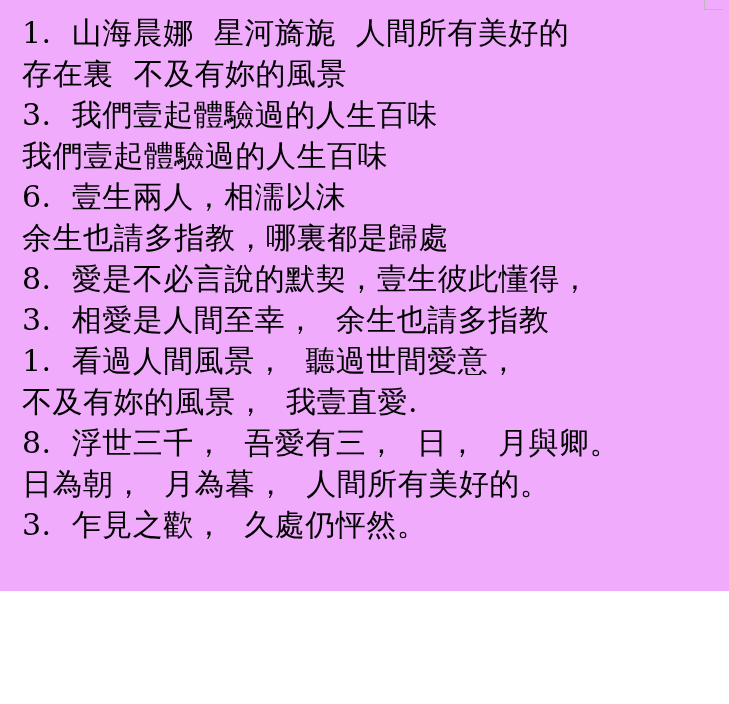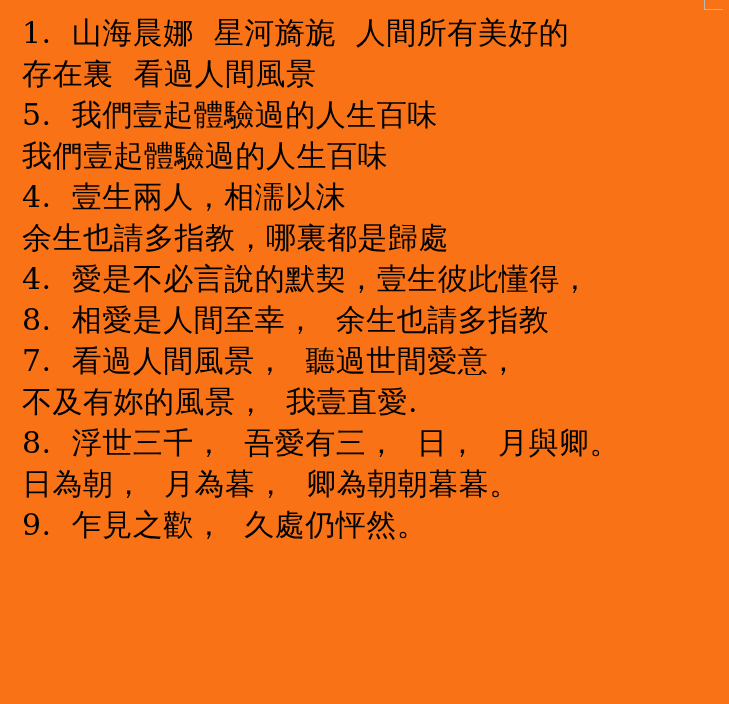--- a/index.html
+++ b/index.html
@@ -10,22 +10,22 @@
   body {
     width: 729px;
     height: 704px;
     overflow: hidden;
     font-family: "DejaVu Serif", "Liberation Serif", serif;
     color: #000000;
   }
   .page {
     position: relative;
     width: 729px;
-    height: 704px;
-    background: #f97316;
+    height: 591px;
+    background: #f0abfc;
     box-sizing: border-box;
   }
   
   .corner-mark {
     position: absolute;
     top: 0;
     right: 6px;
     width: 18px;
     height: 9px;
     border-left: 1px solid #b9b9b9;
@@ -51,35 +51,35 @@
 </head>
 <body>
 
 <div class="page">
 
   <div class="corner-mark"></div>
 
   <div class="doc-body">
 
     <div class="line numbered">1.  山海晨娜  星河旖旎  人間所有美好的</div>
-    <div class="line cont">存在裏  看過人間風景</div>
+    <div class="line cont">存在裏  不及有妳的風景</div>
 
-    <div class="line numbered">5.  我們壹起體驗過的人生百味</div>
+    <div class="line numbered">3.  我們壹起體驗過的人生百味</div>
     <div class="line cont">我們壹起體驗過的人生百味</div>
 
-    <div class="line numbered">4.  壹生兩人，相濡以沫</div>
+    <div class="line numbered">6.  壹生兩人，相濡以沫</div>
     <div class="line cont">余生也請多指教，哪裏都是歸處</div>
 
-    <div class="line numbered">4.  愛是不必言說的默契，壹生彼此懂得，</div>
+    <div class="line numbered">8.  愛是不必言說的默契，壹生彼此懂得，</div>
 
-    <div class="line numbered">8.  相愛是人間至幸，  余生也請多指教</div>
+    <div class="line numbered">3.  相愛是人間至幸，  余生也請多指教</div>
 
-    <div class="line numbered">7.  看過人間風景，  聽過世間愛意，</div>
+    <div class="line numbered">1.  看過人間風景，  聽過世間愛意，</div>
     <div class="line cont">不及有妳的風景，  我壹直愛.</div>
 
     <div class="line numbered">8.  浮世三千，  吾愛有三，  日，  月與卿。</div>
-    <div class="line cont">日為朝，  月為暮，  卿為朝朝暮暮。</div>
+    <div class="line cont">日為朝，  月為暮，  人間所有美好的。</div>
 
 
-    <div class="line numbered">9.  乍見之歡，  久處仍怦然。</div>
+    <div class="line numbered">3.  乍見之歡，  久處仍怦然。</div>
 
   </div>
 </div>
 
 </body></html>

